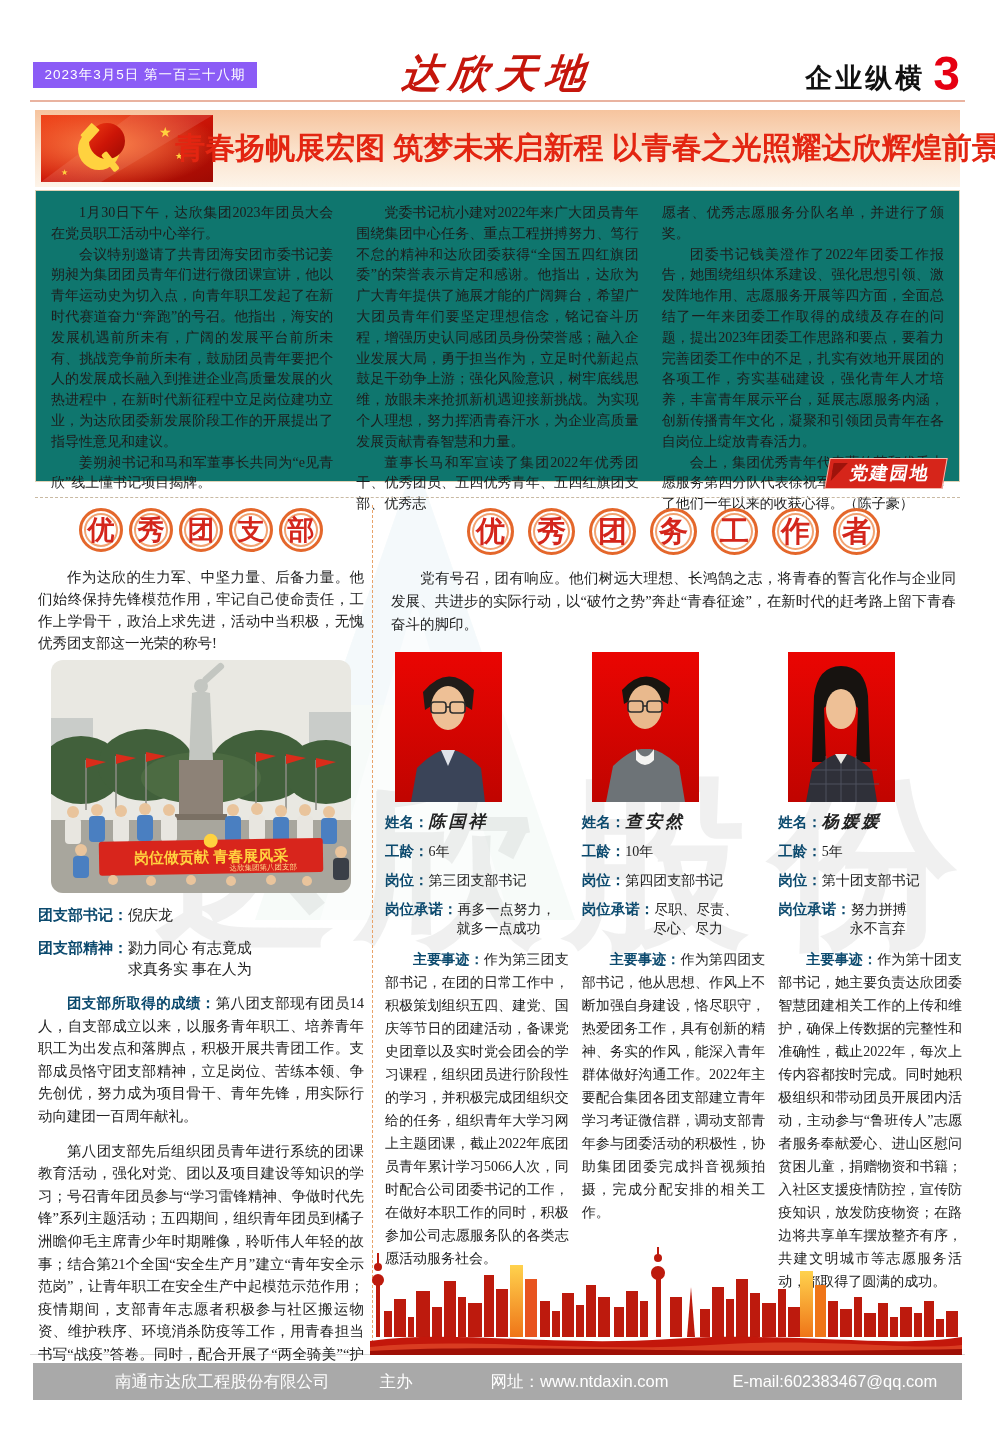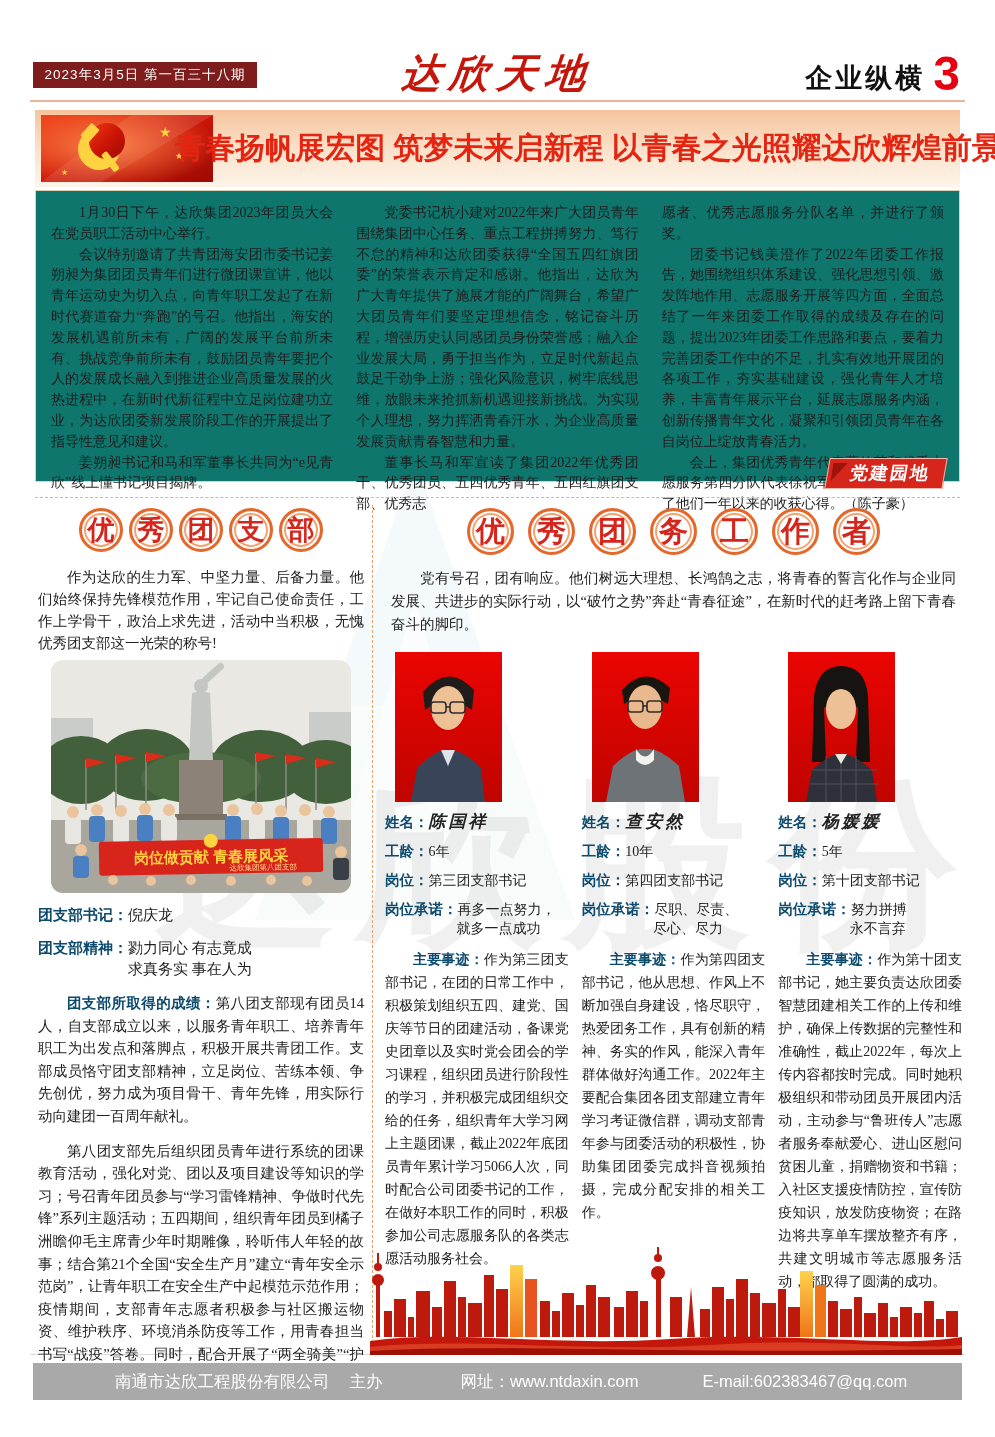--- a/index.html
+++ b/index.html
@@ -6,21 +6,21 @@
   .page{position:relative;width:995px;height:1437px;background:#fff;overflow:hidden;
         font-family:"Liberation Serif","DejaVu Serif",serif;color:#222;}
   
   .wm-layer{position:absolute;inset:0;z-index:0;pointer-events:none;}
   .wm-text{position:absolute;left:150px;top:740px;font-size:185px;font-weight:bold;
            letter-spacing:22px;color:rgba(110,110,110,0.10);white-space:nowrap;
            font-family:"Liberation Serif",serif;}
   .wm-tri{position:absolute;left:255px;top:460px;opacity:.12;}
   
   .hdr{position:absolute;left:0;top:0;width:100%;height:108px;z-index:1;}
-  .date-box{position:absolute;left:33px;top:62px;width:224px;height:26px;background:#7f1d1d;
+  .date-box{position:absolute;left:33px;top:62px;width:224px;height:26px;background:#8b5cf6;
             color:#fff;font-family:"Liberation Sans",sans-serif;font-size:13.5px;
             display:flex;align-items:center;justify-content:center;letter-spacing:1px;}
   .masthead{position:absolute;left:0;right:0;top:46px;text-align:center;font-size:40px;
             font-weight:900;color:#c5160c;letter-spacing:8px;transform:skewX(-6deg);
             font-family:"DejaVu Serif",serif;font-style:italic;}
   .sec-wrap{position:absolute;right:35px;top:50px;display:flex;align-items:flex-start;}
   .section{font-size:27px;font-weight:bold;color:#111;letter-spacing:3px;margin-top:10px;
            font-family:"Liberation Serif",serif;}
   .pagenum{font-size:48px;line-height:48px;font-weight:bold;color:#e60012;margin-left:8px;
            font-family:"Liberation Sans",sans-serif;}
@@ -74,21 +74,21 @@
   .f-line{margin-top:10px;font-size:14px;line-height:19px;}
   .f-line .lbl{font-size:14.5px;}
   .p-name{font-family:"DejaVu Serif",serif;font-style:italic;font-weight:bold;font-size:17px;letter-spacing:3px;}
   .promise2{padding-left:5.1em;}
   .deeds{margin:10px 0 0 0;font-size:14px;line-height:23px;text-align:justify;text-indent:2em;}
   
   .skyline{position:absolute;left:370px;top:1243px;width:592px;height:112px;z-index:1;}
   .footer{position:absolute;left:33px;top:1363px;width:929px;height:37px;background:#a9a9a9;z-index:1;
           color:#fff;font-family:"Liberation Sans",sans-serif;font-size:16.5px;
           display:flex;align-items:center;}
-  .footer .grp1{margin-left:82px;display:flex;gap:20px;}
+  .footer .grp1{margin-left:82px;display:flex;gap:50px;}
   .footer .grp2{margin-left:78px;}
   .footer .grp3{margin-left:64px;}
 </style>
 </head>
 <body>
 
 <div class="page">
 
   <div class="wm-layer">
     <svg class="wm-tri" width="320" height="460" viewBox="0 0 320 460">

